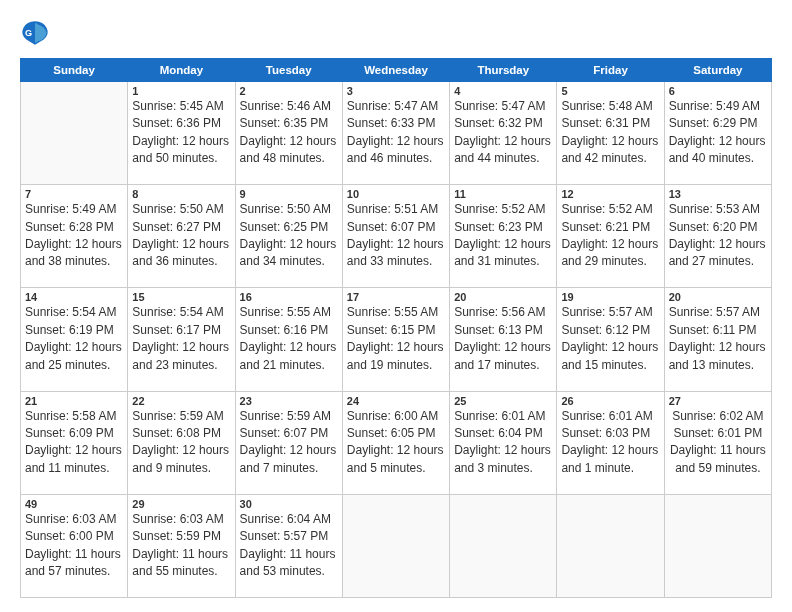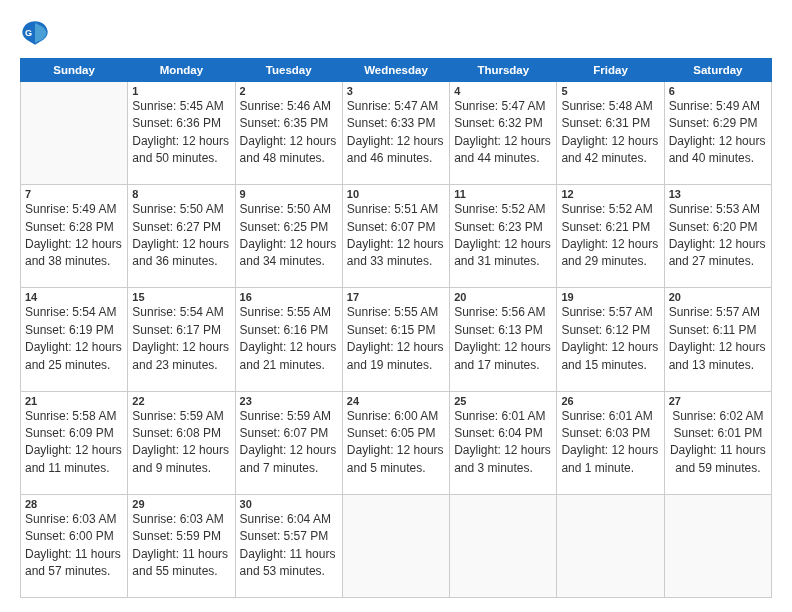--- a/index.html
+++ b/index.html
@@ -323,21 +323,21 @@
           <td>
             <span class="day-num">27</span>
             <div class="day-info" style="white-space: pre-line; text-align: center;">Sunrise: 6:02 AM
 Sunset: 6:01 PM
 Daylight: 11 hours
 and 59 minutes.</div>
           </td>
         </tr>
         <tr>
           <td>
-            <span class="day-num">28</span>
+            <span class="day-num">49</span>
             <div class="day-info" style="white-space: pre-line;">Sunrise: 6:03 AM
 Sunset: 6:00 PM
 Daylight: 11 hours
 and 57 minutes.</div>
           </td>
           <td>
             <span class="day-num">29</span>
             <div class="day-info" style="white-space: pre-line;">Sunrise: 6:03 AM
 Sunset: 5:59 PM
 Daylight: 11 hours

